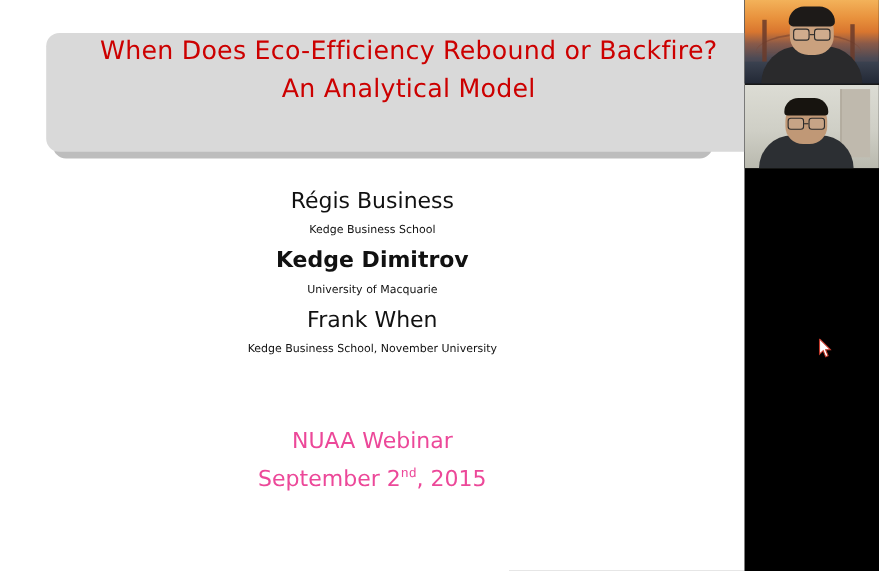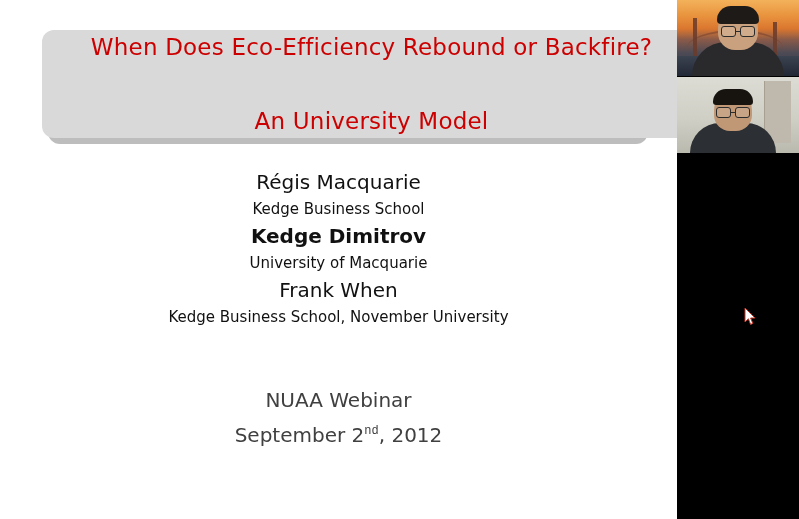--- a/index.html
+++ b/index.html
@@ -51,21 +51,21 @@
     position: absolute;
     left: 42px;
     top: 30px;
     width: 659px;
     height: 108px;
     background: #d9d9d9;
     border-radius: 12px;
     display: flex;
     flex-direction: column;
     align-items: center;
-    justify-content: space-between;
+    justify-content: flex-start;
   }
   .title-line {
     color: #cc0000;
     font-size: 23px;
     line-height: 34px;
     white-space: nowrap;
     letter-spacing: 0.2px;
   }
 
   
@@ -78,32 +78,32 @@
     color: #111111;
   }
   .author-name {
     font-size: 20px;
     line-height: 29px;
   }
   .author-name.bold {
     font-weight: bold;
   }
   .author-aff {
-    font-size: 15px;
+    font-size: 10px;
     line-height: 25px;
   }
 
   
   .event {
     position: absolute;
     left: 0;
     top: 385px;
     width: 677px;
     text-align: center;
-    color: #404040;
+    color: #ec4899;
   }
   .event-line {
     font-size: 20px;
     line-height: 31px;
   }
   .event-line sup {
     font-size: 12px;
     vertical-align: super;
     font-family: Liberation Mono, monospace;
   }
@@ -283,35 +283,35 @@
 <body>
 
 <div id="app">
 
   <div class="slide-area">
     <div class="slide-inner">
 
       <div class="title-shadow"></div>
       <div class="title-box">
         <div class="title-line">When Does Eco-Efficiency Rebound or Backfire?</div>
-        <div class="title-line">An University Model</div>
+        <div class="title-line">An Analytical Model</div>
       </div>
 
       <div class="authors">
-        <div class="author-name">Régis Macquarie</div>
+        <div class="author-name">Régis Business</div>
         <div class="author-aff">Kedge Business School</div>
         <div class="author-name bold">Kedge Dimitrov</div>
         <div class="author-aff">University of Macquarie</div>
         <div class="author-name">Frank When</div>
         <div class="author-aff">Kedge Business School, November University</div>
       </div>
 
       <div class="event">
         <div class="event-line">NUAA Webinar</div>
-        <div class="event-line"><span>September 2</span><sup>nd</sup><span>, 2012</span></div>
+        <div class="event-line"><span>September 2</span><sup>nd</sup><span>, 2015</span></div>
       </div>
 
     </div>
   </div>
 
   <div class="right-panel">
 
     <div class="video-tile tile-1">
       <div class="bg-sunset">
         <div class="bridge-cable"></div>

